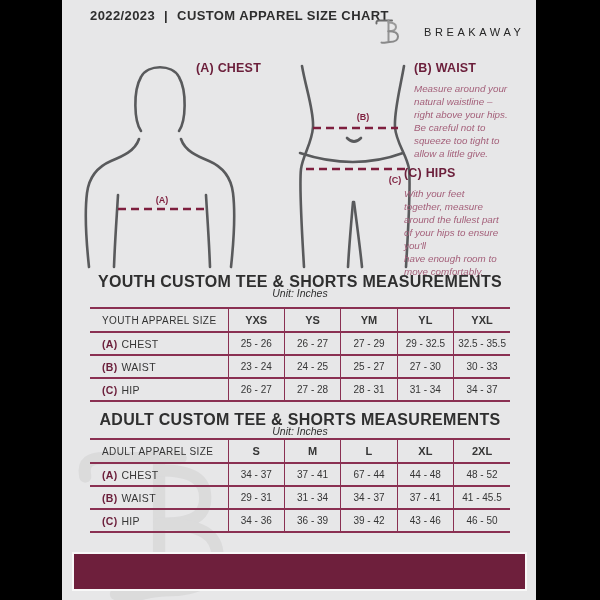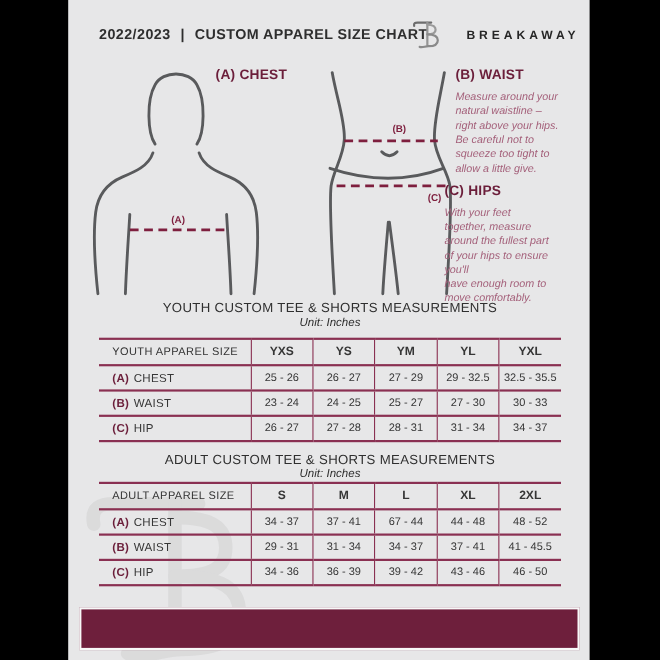--- a/index.html
+++ b/index.html
@@ -18,29 +18,29 @@
     font-family:"Liberation Sans", sans-serif;
     position:relative;
     overflow:hidden;
   }
   .page{
     position:absolute;left:62px;top:0;width:474px;height:600px;
     background:var(--pagebg);
   }
   
   .header-title{
-    position:absolute;left:28px;top:23px;
+    position:absolute;left:28px;top:8px;
     display:flex;align-items:center;gap:9px;
     font-weight:700;font-size:13px;letter-spacing:.4px;color:var(--ink);
     white-space:nowrap;
   }
   .brand-logo{position:absolute;left:312px;top:14px;}
   .brand-name{
     position:absolute;left:362px;top:26px;
-    font-weight:700;font-size:11px;letter-spacing:3.6px;color:#262626;text-align:center;
+    font-weight:400;font-size:11px;letter-spacing:3.6px;color:#262626;text-align:center;
   }
   
   .figure{position:absolute;top:57px;}
   .figure-torso{left:13px;}
   .figure-hips{left:221px;}
   .guide{position:absolute;width:122px;}
   .guide-heading{
     font-weight:700;font-size:12.5px;color:var(--maroon);letter-spacing:.2px;
     margin-bottom:8px;
   }
@@ -51,21 +51,21 @@
   .guide-chest{left:134px;top:61px;}
   .guide-waist{left:352px;top:61px;}
   .guide-hips{left:342px;top:166px;}
   svg text{
     font-family:"Liberation Sans",sans-serif;font-weight:700;font-size:9px;
     fill:#7e1f3e;
   }
   
   .section-title{
     position:absolute;left:28px;width:420px;text-align:center;
-    font-weight:400;font-size:12px;letter-spacing:.3px;color:#2f2f2f;
+    font-weight:700;font-size:16px;letter-spacing:.3px;color:#2f2f2f;
   }
   .unit-label{
     position:absolute;left:28px;width:420px;text-align:center;
     font-style:italic;font-size:10.5px;color:#2f2f2f;
   }
   
   .size-table{
     position:absolute;left:28px;width:420px;
     border-collapse:collapse;table-layout:fixed;
     font-size:10px;color:#363636;

